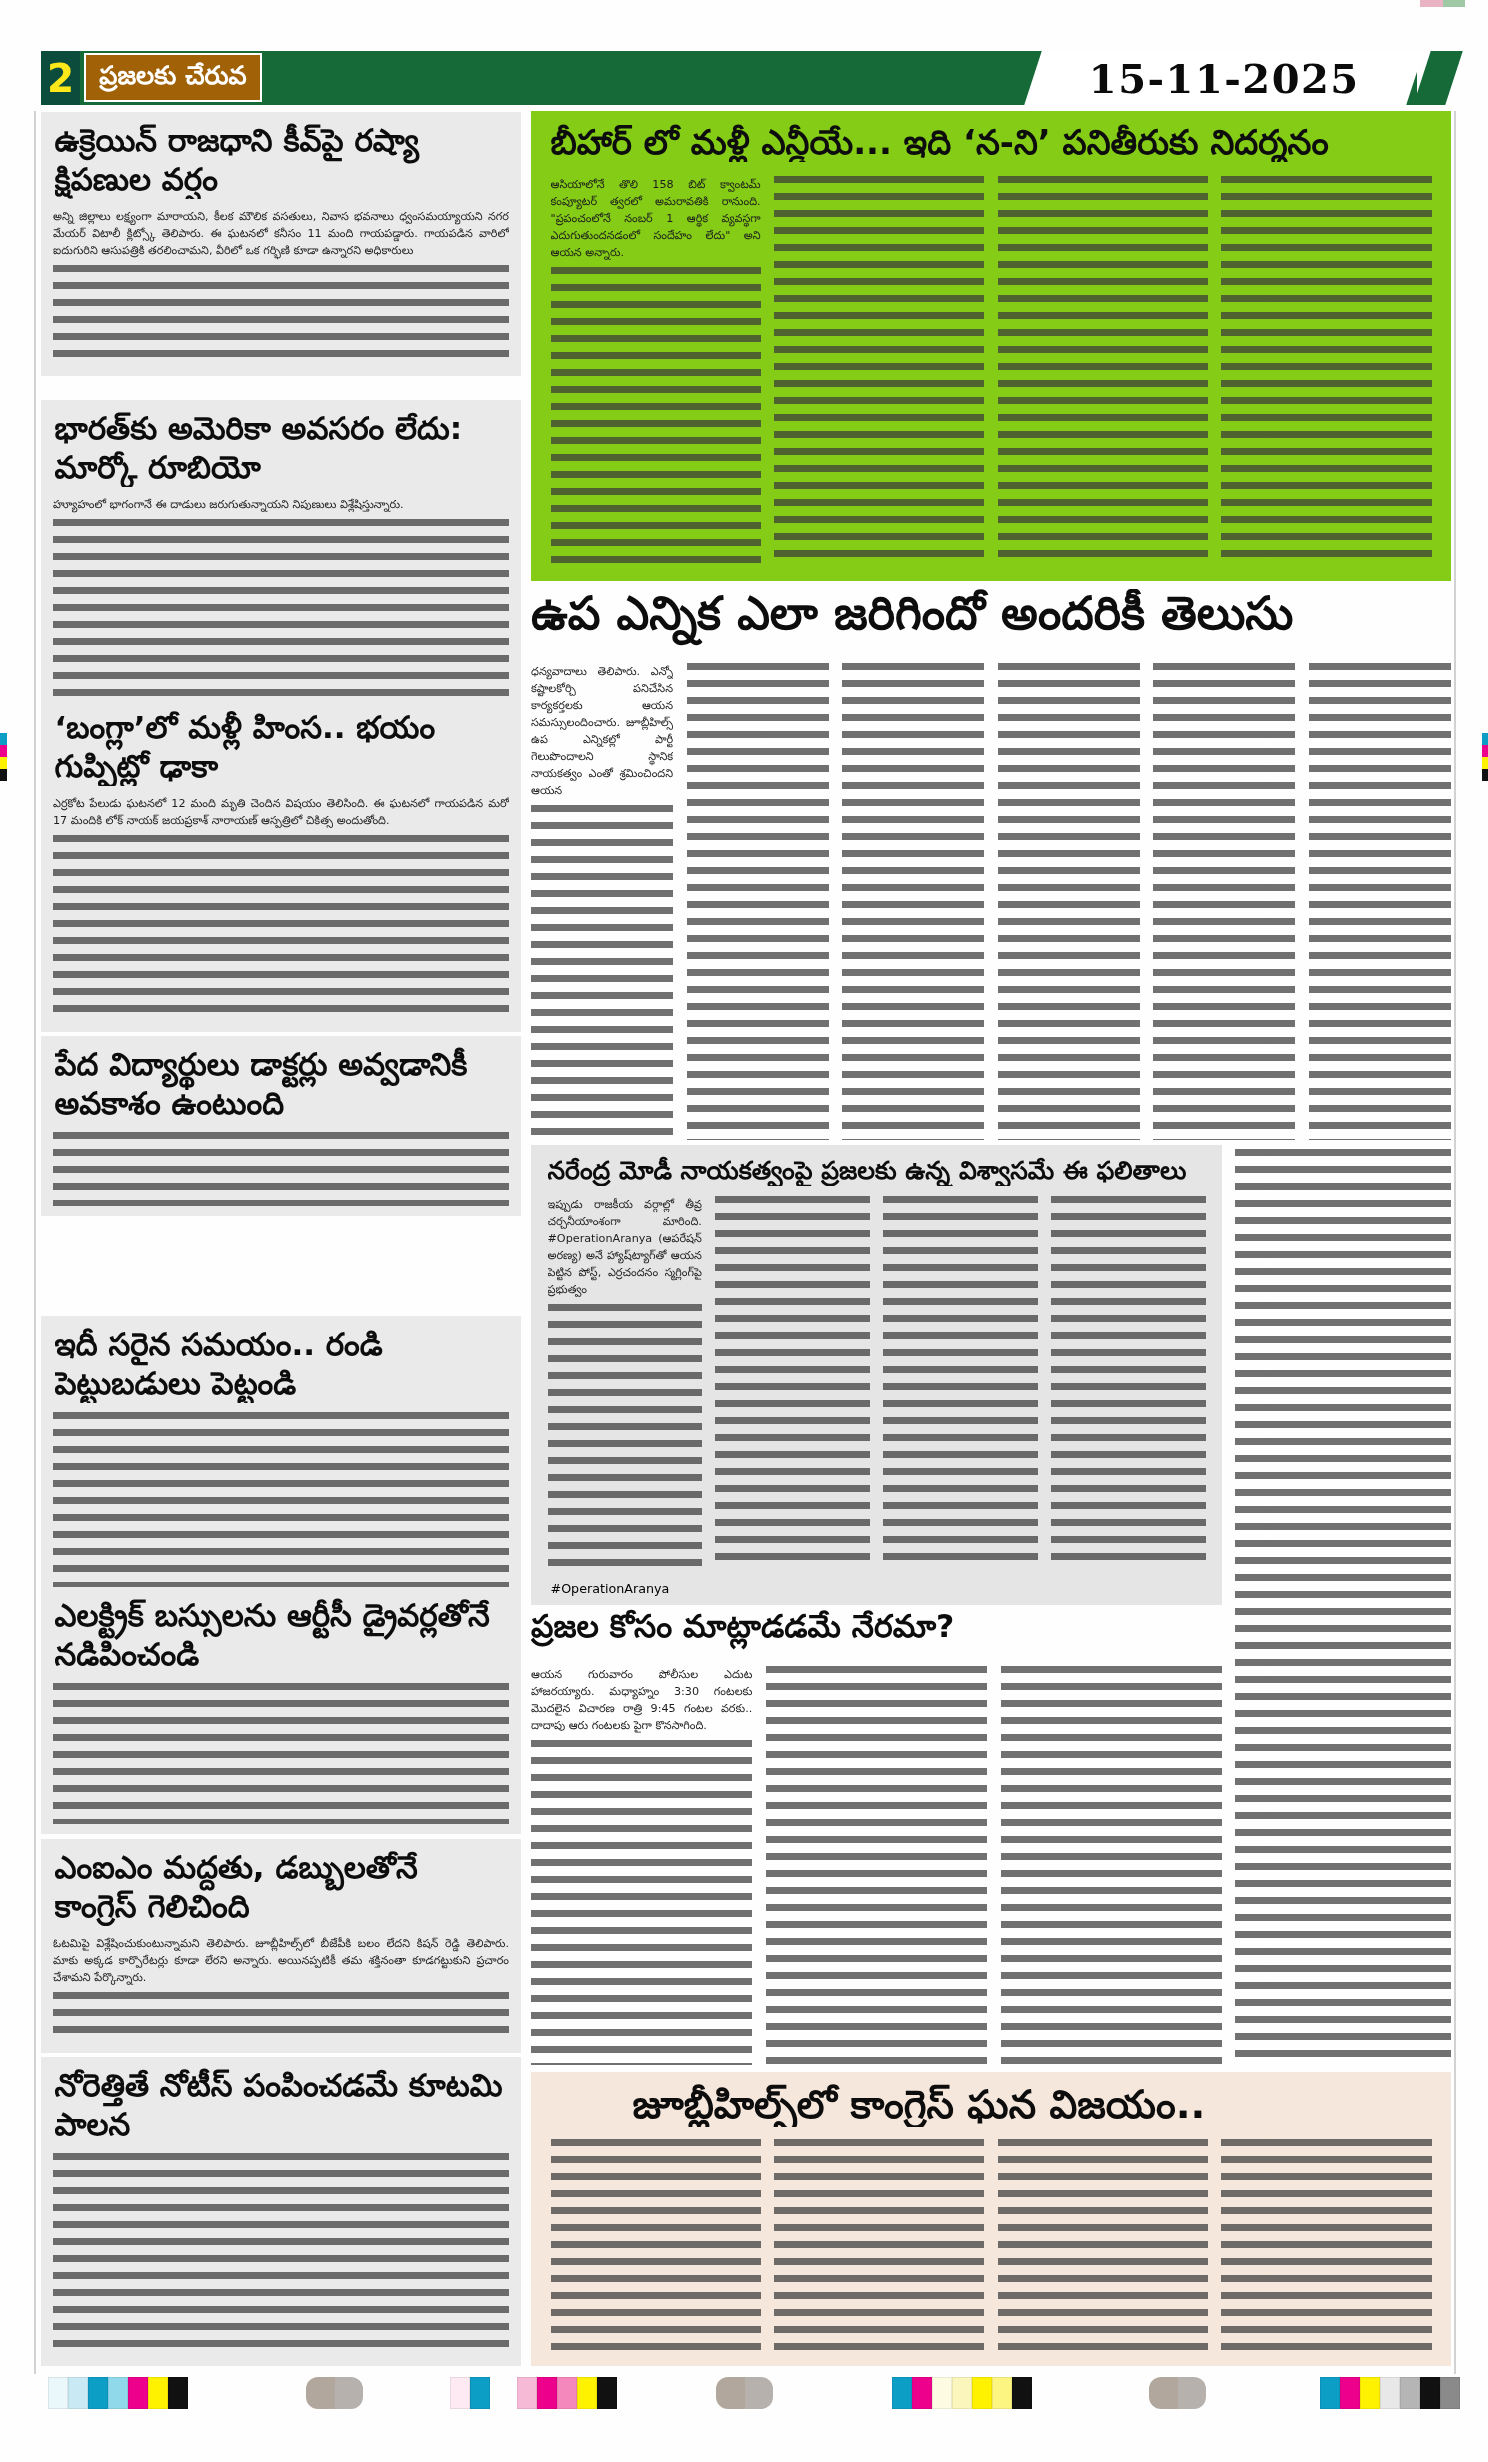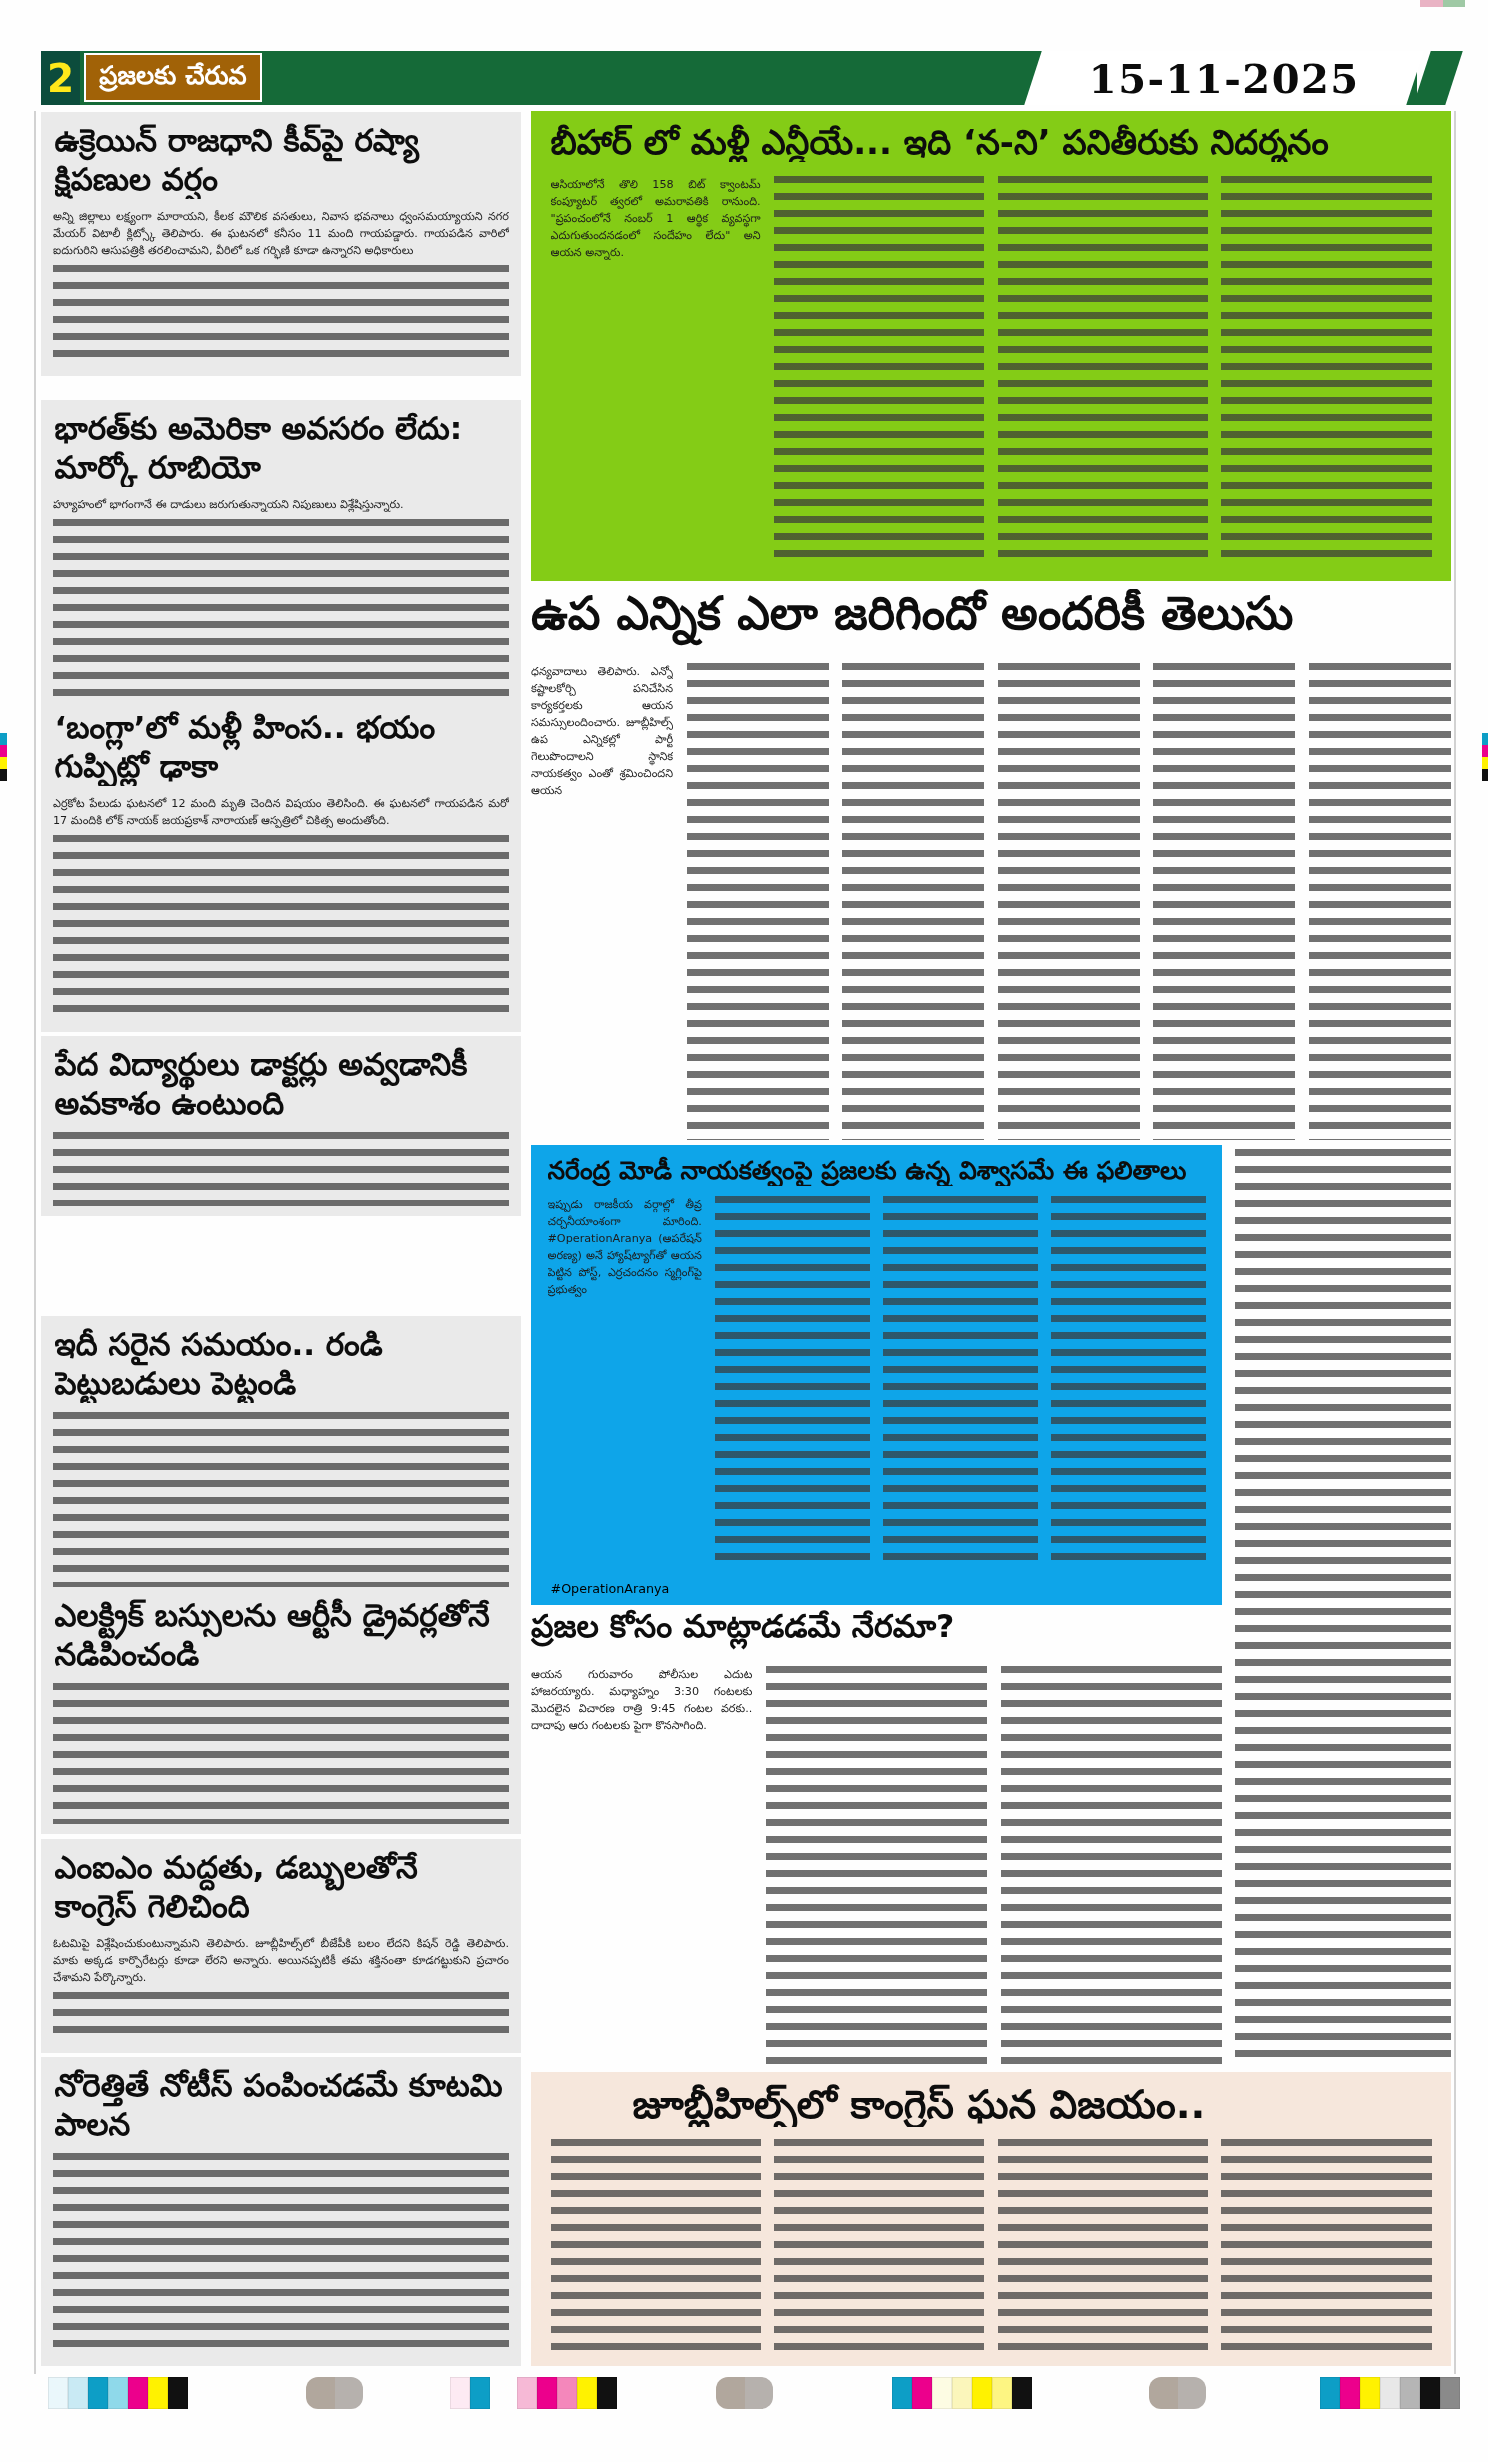--- a/index.html
+++ b/index.html
@@ -23,32 +23,32 @@
   
   h2{margin:0;padding:0;font-weight:800;color:#0d0d0d;overflow:hidden;}
   .lart{position:absolute;left:41px;width:480px;background:#eaeaea;box-sizing:border-box;
         padding:7.5px 12px 10.5px;display:flex;flex-direction:column;}
   .lart h2{font-size:31px;line-height:1.25;margin:1.5px 1.5px 9px;}
   .body{flex:1;display:flex;flex-direction:column;overflow:hidden;}
   .ex{font-size:11.2px;line-height:17px;text-align:justify;color:#1d1d1d;margin:0 0 6px;}
   .tx{background:repeating-linear-gradient(to bottom,rgba(58,58,58,.72) 0 6.7px,rgba(0,0,0,0) 6.7px 17px);}
   .tx.fill{flex:1;}
   .cols{display:flex;gap:13.5px;flex:1;overflow:hidden;}
-  .col{flex:1;display:flex;overflow:hidden;}
+  .col{flex:1;display:flex;flex-direction:column;overflow:hidden;}
   .col .tx{flex:1;}
   .boxart{position:absolute;box-sizing:border-box;display:flex;flex-direction:column;}
   
   #pinkbox{left:531px;top:111px;width:920px;height:470px;background:#84cc16;padding:12px 19.5px 16.5px;}
   #pinkbox h2{font-size:34px;line-height:1.15;margin:0 0 13.5px;white-space:nowrap;}
   
   #bighead{position:absolute;left:531px;top:589px;width:922px;height:66px;font-size:46px;
            line-height:1.05;white-space:nowrap;}
   #midbody{left:531px;top:663px;width:920px;height:477px;}
   
-  #bluebox{left:531px;top:1145px;width:691px;height:460px;background:#0ea5e9;padding:10.5px 16.5px 36px;}
+  #bluebox{left:531px;top:1145px;width:691px;height:460px;background:#e5e5e5;padding:10.5px 16.5px 36px;}
   #bluebox h2{font-size:25px;line-height:1.2;margin:0 0 10.5px;}
   #hashtag{position:absolute;left:19.5px;bottom:9px;font-weight:normal;font-size:12.7px;color:#000;}
   
   #rightcol{position:absolute;left:1235px;top:1149px;width:216px;height:916px;}
   
   #prajhead{position:absolute;left:531px;top:1609px;width:570px;height:49px;font-size:31.5px;
             line-height:1.1;white-space:nowrap;}
   #prajbody{left:531px;top:1666px;width:691px;height:399px;}
   
   #peachbox{left:531px;top:2072px;width:920px;height:294px;background:#f6e7dc;padding:12px 19.5px 16.5px;}

